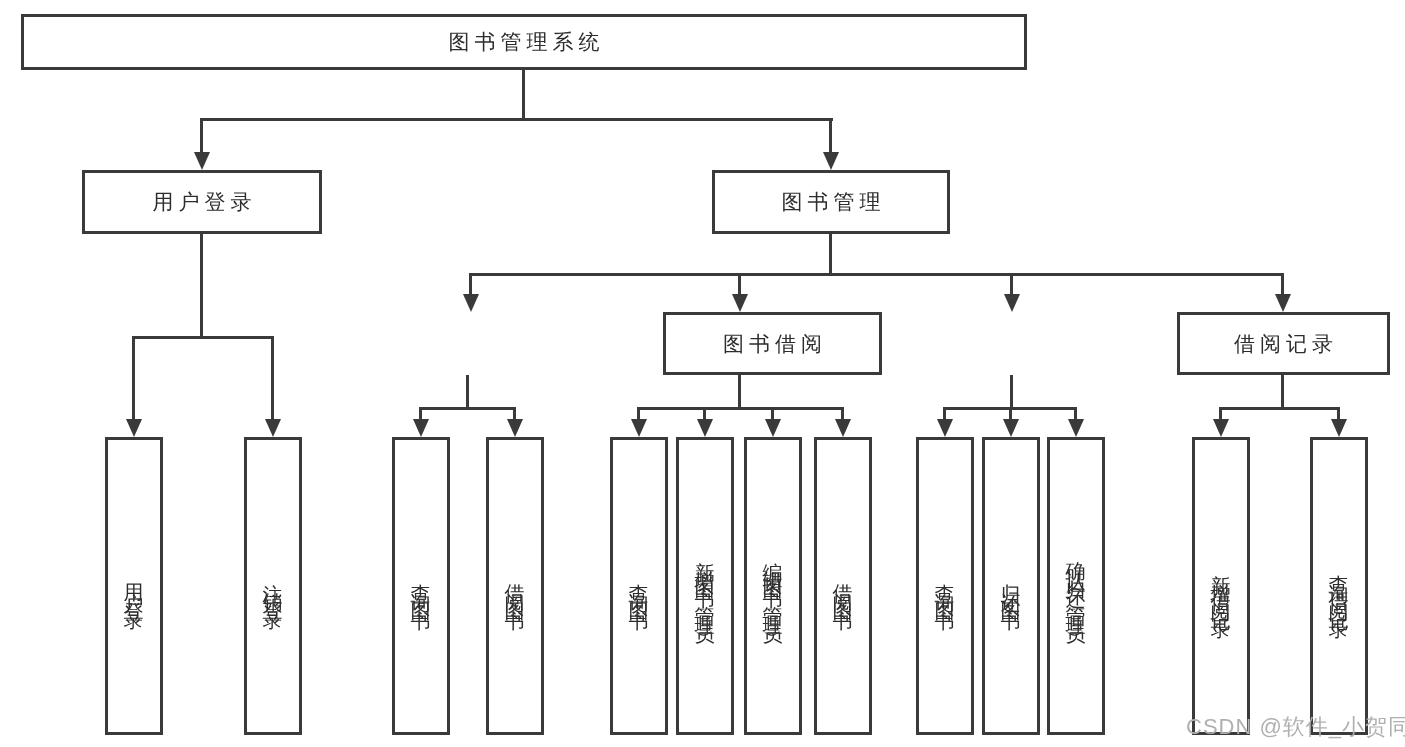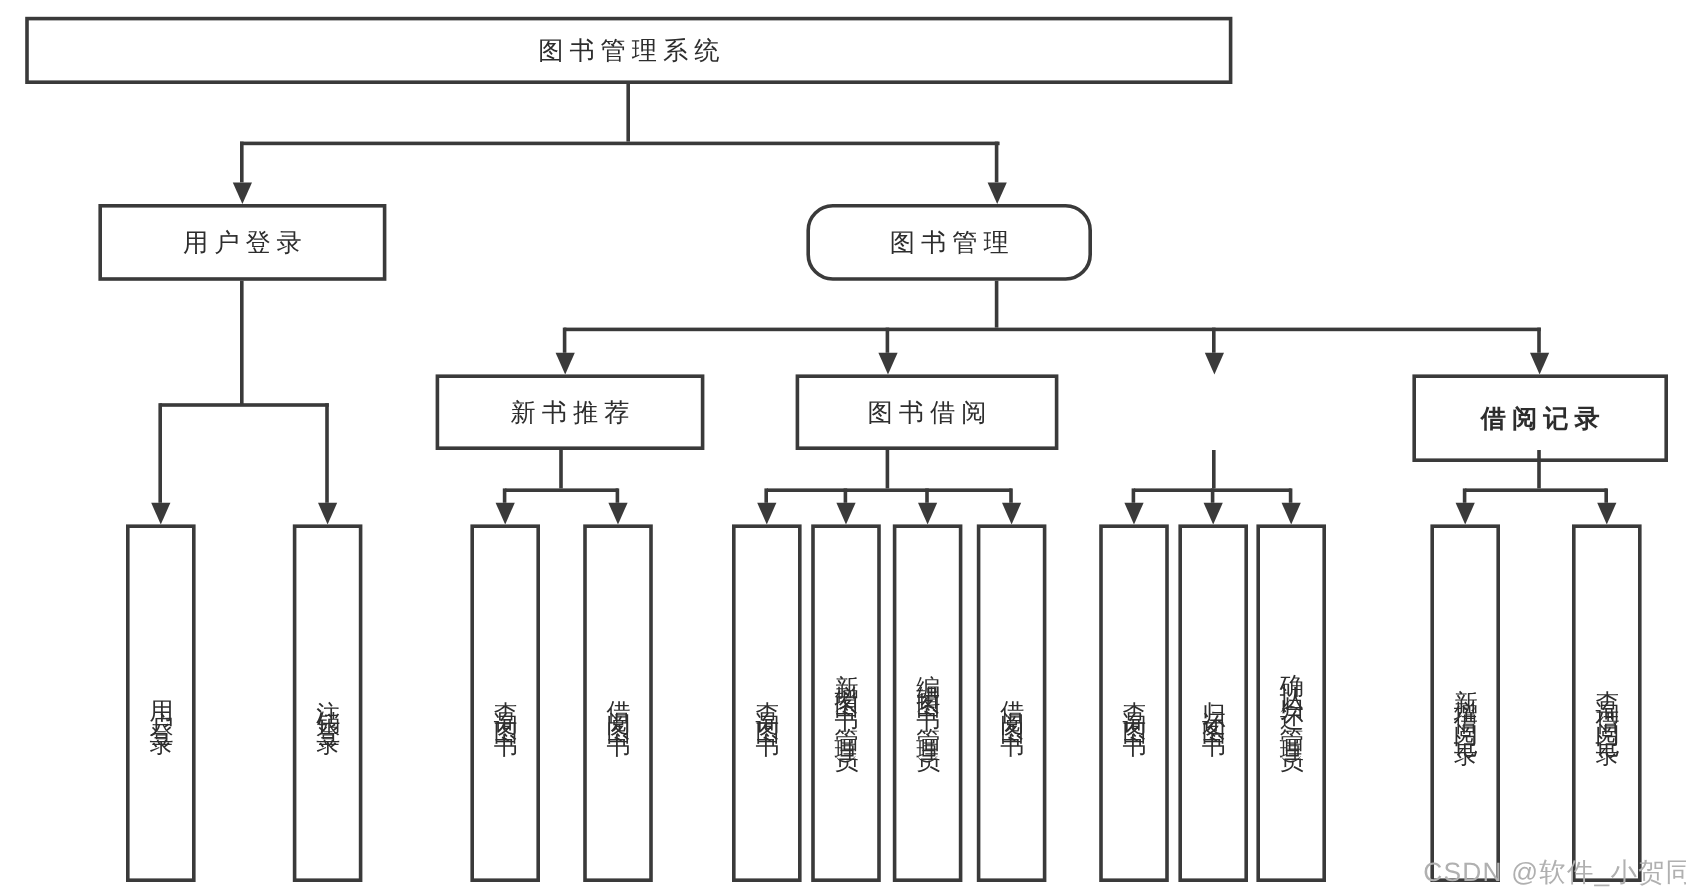--- a/index.html
+++ b/index.html
@@ -70,21 +70,21 @@
     <div class="hline" style="left:200px;top:118px;width:633px;"></div>
     <div class="vline" style="left:200px;top:118px;height:34px;"></div>
     <div class="arrow" style="left:194px;top:152px;"></div>
     <div class="vline" style="left:829px;top:118px;height:34px;"></div>
     <div class="arrow" style="left:823px;top:152px;"></div>
   </div>
 
   <div class="box" style="left:82px;top:170px;width:240px;height:64px;">
     <span class="lbl">用户登录</span>
   </div>
-  <div class="box" style="left:672px;top:170px;width:238px;height:64px;border-radius:22px;">
+  <div class="box" style="left:712px;top:170px;width:238px;height:64px;">
     <span class="lbl">图书管理</span>
   </div>
 
   <div>
     <div class="vline" style="left:200px;top:234px;height:104px;"></div>
     <div class="hline" style="left:133px;top:336px;width:141px;"></div>
     <div class="vline" style="left:132px;top:336px;height:83px;"></div>
     <div class="arrow" style="left:126px;top:419px;"></div>
     <div class="vline" style="left:271px;top:336px;height:83px;"></div>
     <div class="arrow" style="left:265px;top:419px;"></div>
@@ -96,27 +96,24 @@
     <div class="vline" style="left:469px;top:273px;height:21px;"></div>
     <div class="arrow" style="left:463px;top:294px;"></div>
     <div class="vline" style="left:738px;top:273px;height:21px;"></div>
     <div class="arrow" style="left:732px;top:294px;"></div>
     <div class="vline" style="left:1010px;top:273px;height:21px;"></div>
     <div class="arrow" style="left:1004px;top:294px;"></div>
     <div class="vline" style="left:1281px;top:273px;height:21px;"></div>
     <div class="arrow" style="left:1275px;top:294px;"></div>
   </div>
 
-  <div class="box" style="left:363px;top:312px;width:224px;height:63px;">
-    <span class="lbl">新书推荐</span>
-  </div>
   <div class="box" style="left:631px;top:312px;width:219px;height:63px;margin-left:32px;">
     <span class="lbl">图书借阅</span>
   </div>
-  <div class="box" style="left:1177px;top:312px;width:213px;height:73px;font-weight:bold;">
+  <div class="box" style="left:1177px;top:312px;width:213px;height:63px;">
     <span class="lbl">借阅记录</span>
   </div>
 
   <div>
     <div class="vline" style="left:466px;top:375px;height:32px;"></div>
     <div class="hline" style="left:421px;top:407px;width:94px;"></div>
     <div class="vline" style="left:419px;top:407px;height:12px;"></div>
     <div class="arrow" style="left:413px;top:419px;"></div>
     <div class="vline" style="left:513px;top:407px;height:12px;"></div>
     <div class="arrow" style="left:507px;top:419px;"></div>

